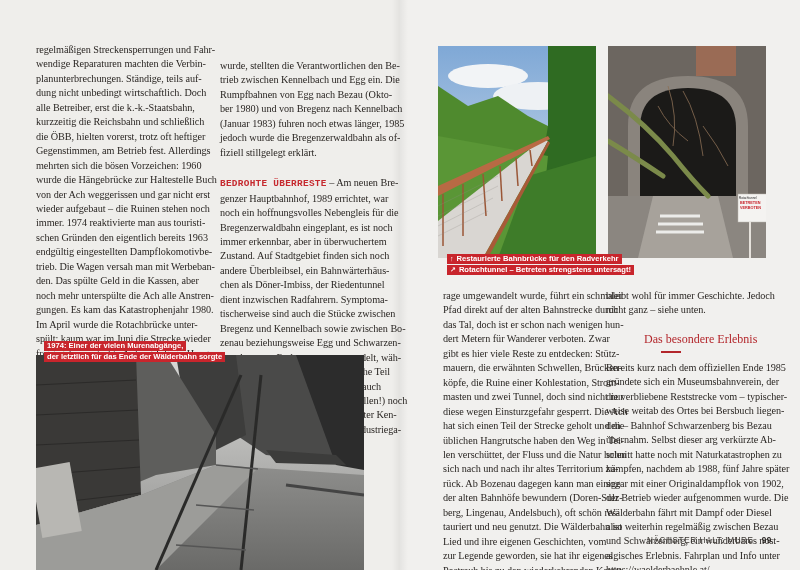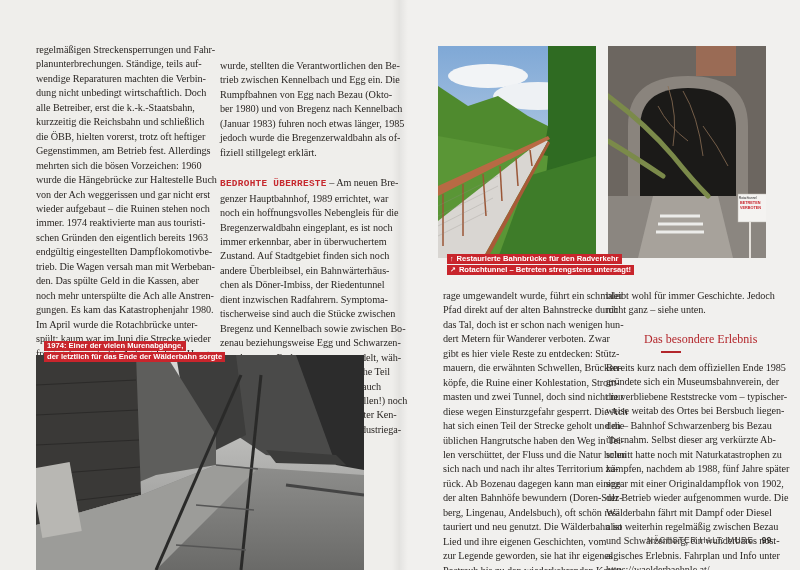--- a/index.html
+++ b/index.html
@@ -52,22 +52,22 @@
 </style>
 </head>
 <body>
 
 <div class="page left"></div>
 <div class="page right"></div>
 <div class="gutter"></div>
 
 <div class="col" id="col1" style="left:36px; top:43px; width:172px;">
     <span class="line">regelmäßigen Streckensperrungen und Fahr-</span>
+    <span class="line">wendige Reparaturen machten die Verbin-</span>
     <span class="line">planunterbrechungen. Ständige, teils auf-</span>
-    <span class="line">wendige Reparaturen machten die Verbin-</span>
     <span class="line">dung nicht unbedingt wirtschaftlich. Doch</span>
     <span class="line">alle Betreiber, erst die k.-k.-Staatsbahn,</span>
     <span class="line">kurzzeitig die Reichsbahn und schließlich</span>
     <span class="line">die ÖBB, hielten vorerst, trotz oft heftiger</span>
     <span class="line">Gegenstimmen, am Betrieb fest. Allerdings</span>
     <span class="line">mehrten sich die bösen Vorzeichen: 1960</span>
     <span class="line">wurde die Hängebrücke zur Haltestelle Buch</span>
     <span class="line">von der Ach weggerissen und gar nicht erst</span>
     <span class="line">wieder aufgebaut – die Ruinen stehen noch</span>
     <span class="line">immer. 1974 reaktivierte man aus touristi-</span>

